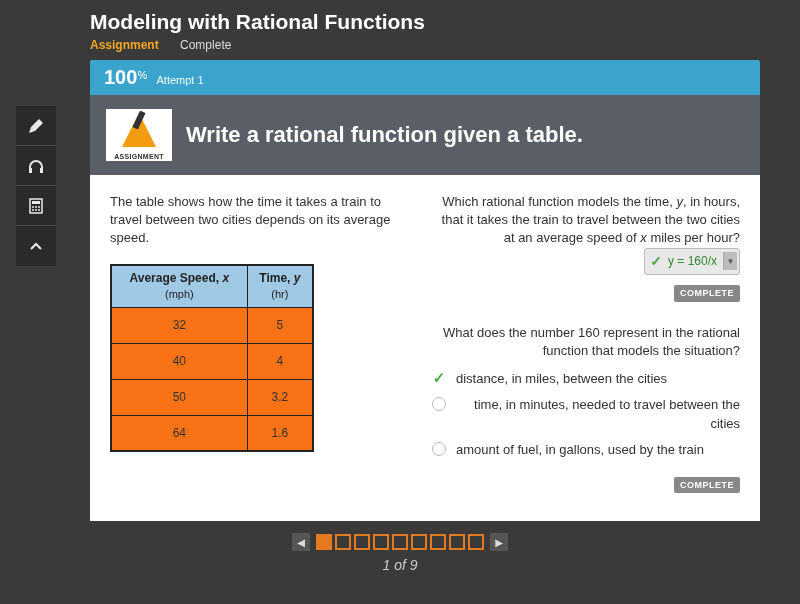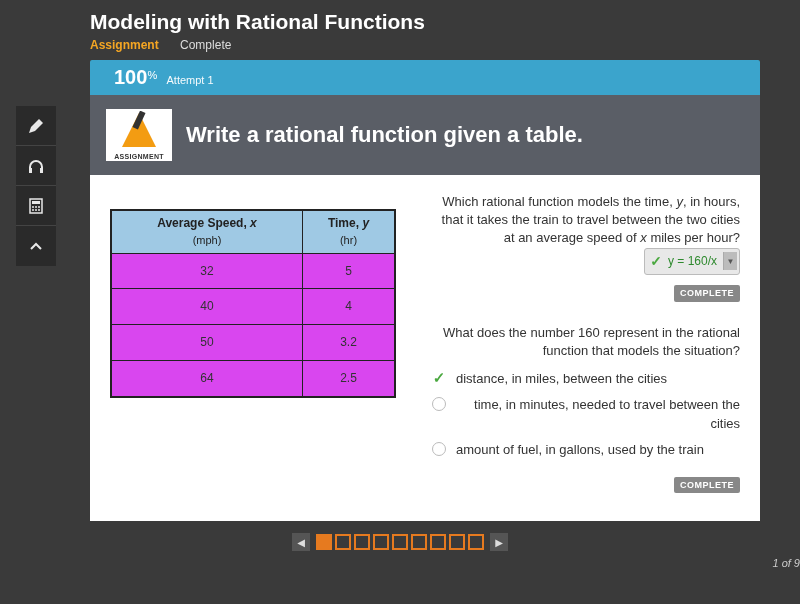--- a/index.html
+++ b/index.html
@@ -21,21 +21,21 @@
     padding: 2px 0 8px 90px;
     font-size: 12px;
   }
   .subhead .assignment { color: #f5a623; font-weight: bold; margin-right: 18px; }
   .subhead .complete { color: #ddd; }
   .score-bar {
     background: #3ba4cc;
     color: #fff;
     margin-left: 90px;
     margin-right: 40px;
-    padding: 6px 24px;
+    padding: 6px 14px;
     font-size: 12px;
     border-radius: 2px 2px 0 0;
   }
   .score-bar .score { font-size: 20px; font-weight: bold; }
   .score-bar .pct { font-size: 11px; vertical-align: super; }
   .score-bar .attempt { margin-left: 6px; font-size: 11px; opacity: .95; }
   .instruction-bar {
     background: #5a5e66;
     margin-left: 90px;
     margin-right: 40px;
@@ -70,23 +70,23 @@
     min-height: 320px;
     font-size: 13px;
     color: #333;
     line-height: 1.4;
   }
   .left-col { width: 300px; flex-shrink: 0; }
   .right-col { flex: 1; text-align: right; }
   .data-table {
     border-collapse: collapse;
     margin-top: 16px;
-    width: 286px;
+    width: 204px;
     border: 2px solid #222;
-    background: #d946ef;
+    background: #f97316;
   }
   .data-table th {
     background: #9fc9e4;
     border: 1px solid #222;
     padding: 4px 6px;
     font-size: 12px;
     font-weight: bold;
     text-align: center;
     color: #222;
   }
@@ -165,23 +165,23 @@
     font-size: 10px;
     cursor: pointer;
   }
   .page-box {
     width: 16px; height: 16px;
     border: 2px solid #e67a1f;
     cursor: pointer;
   }
   .page-box.active { background: #e67a1f; }
   .page-count {
-    text-align: right;
+    text-align: center;
     color: #ccc;
-    font-size: 11px;
+    font-size: 14px;
     font-style: italic;
     margin-top: 6px;
   }
   .col-sub { font-weight: normal; font-style: normal; font-size: 11px; }
   .var { font-style: italic; }
 </style>
 </head>
 <body>
 
 <div class="page-title">Modeling with Rational Functions</div>
@@ -201,20 +201,21 @@
       <polygon points="21,2 38,36 4,36" fill="#f39c12"></polygon>
       <rect x="18" y="0" width="6" height="18" fill="#333" transform="rotate(25 21 9)"></rect>
     </svg>
     <span style="position:absolute;bottom:1px;">ASSIGNMENT</span>
   </div>
   <div class="instruction-text">Write a rational function given a table.</div>
 </div>
 
 <div class="content-panel">
   <div class="left-col">
+    <p>The table shows how the time it takes a train to travel between two cities depends on its average speed.</p>
     <table class="data-table">
       <thead>
         <tr>
           <th>
             <span>Average Speed, </span><span class="var">x</span><br>
             <span class="col-sub">(mph)</span>
           </th>
           <th>
             <span>Time, </span><span class="var">y</span><br>
             <span class="col-sub">(hr)</span>
@@ -229,21 +230,21 @@
           <tr>
             <td>40</td>
             <td>4</td>
           </tr>
           <tr>
             <td>50</td>
             <td>3.2</td>
           </tr>
           <tr>
             <td>64</td>
-            <td>2.5</td>
+            <td>1.6</td>
           </tr>
         </tbody>
     </table>
   </div>
 
   <div class="right-col">
     <p>
       <span>Which rational function models the time, </span><span class="var">y</span><span>, in hours, that it takes the train to travel between the two cities at an average speed of </span><span class="var">x</span><span> miles per hour?</span>
       <span class="answer-box">
         <span class="check">✓</span>

